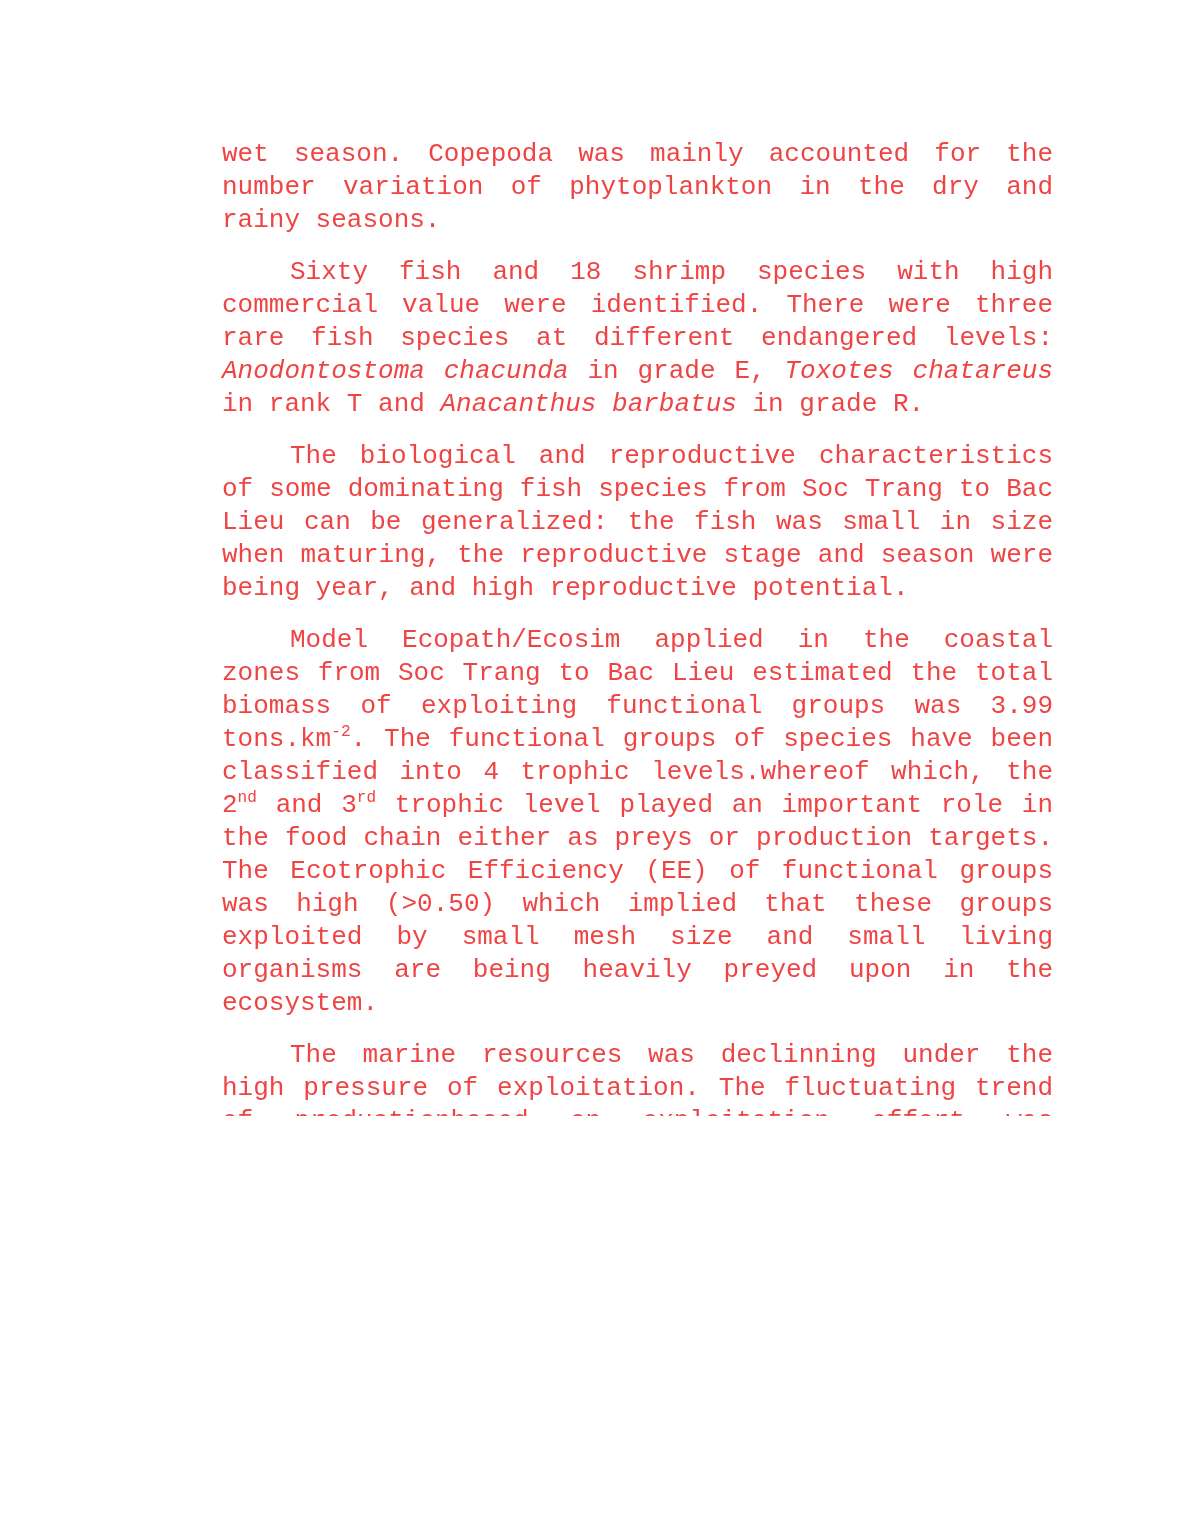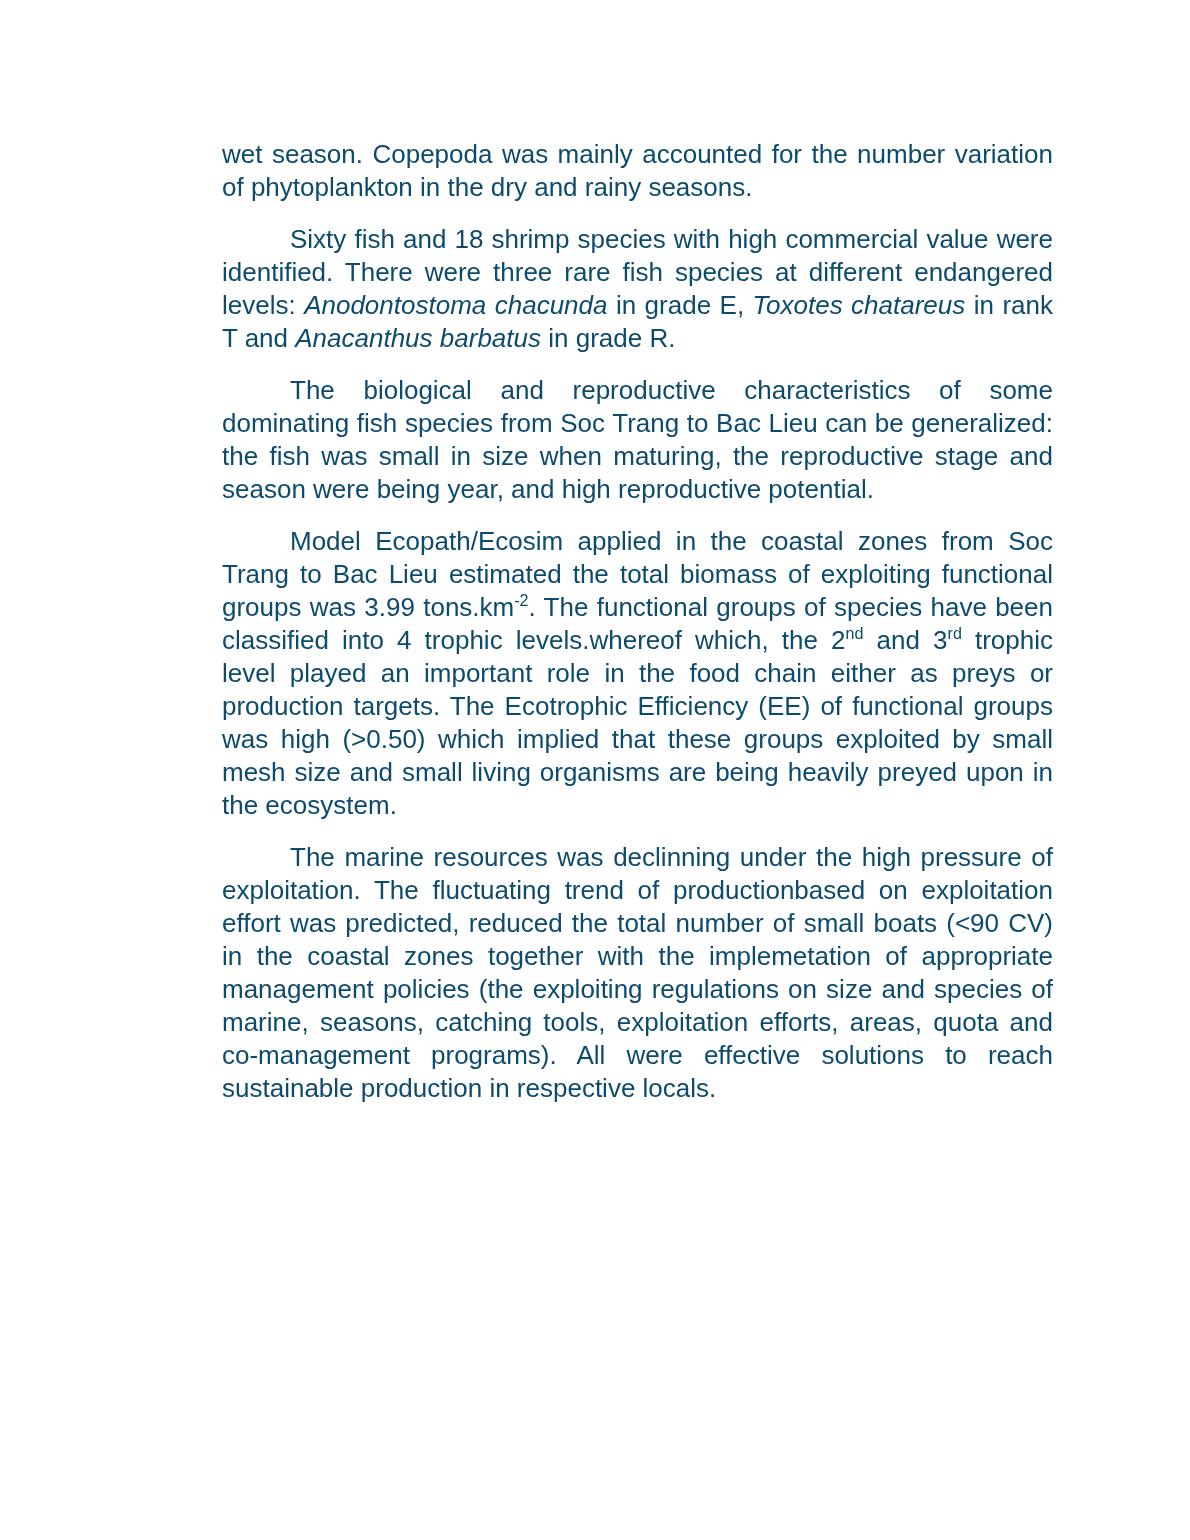--- a/index.html
+++ b/index.html
@@ -5,22 +5,22 @@
   html, body {
     margin: 0;
     padding: 0;
     background: #ffffff;
   }
   .page {
     position: relative;
     width: 1190px;
     height: 1116px;
     background: #ffffff;
-    color: #0c4a6e;
-    font-family: Liberation Sans, sans-serif;
+    color: #ef4444;
+    font-family: Liberation Mono, monospace;
     overflow: hidden;
   }
   .content {
     position: absolute;
     left: 222px;
     top: 138px;
     width: 831px;
     font-size: 26px;
     line-height: 33px;
     text-align: justify;

